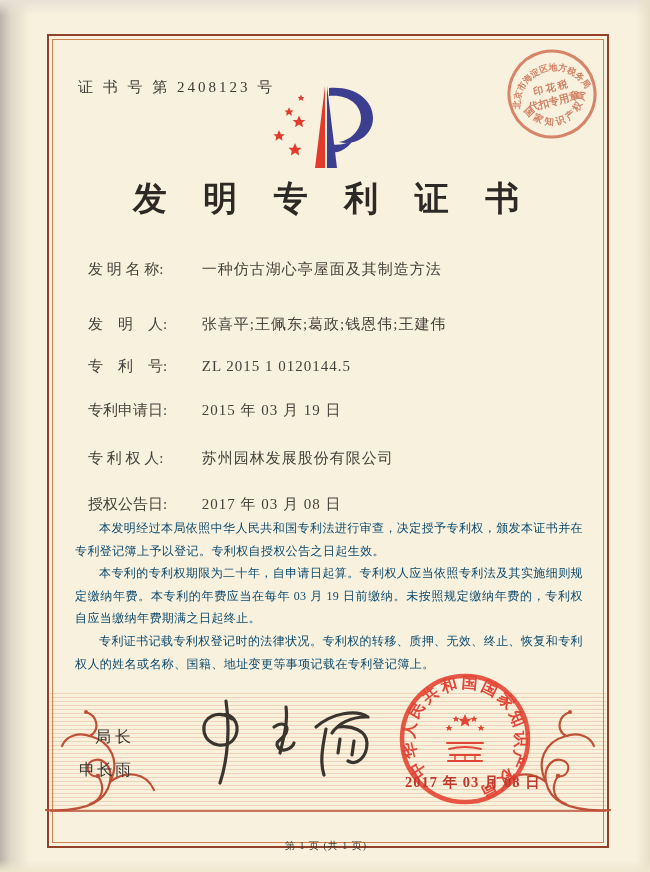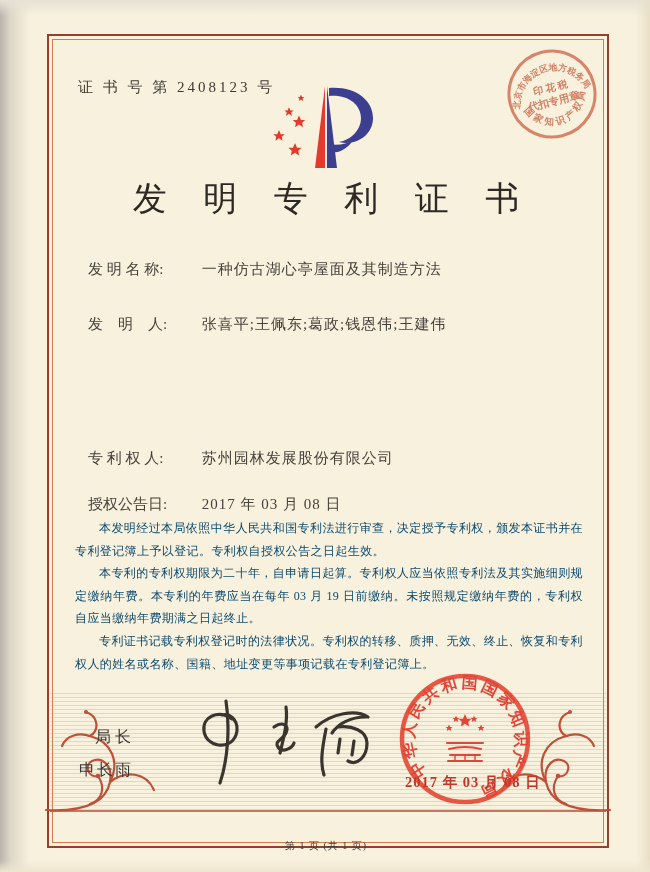--- a/index.html
+++ b/index.html
@@ -15,21 +15,21 @@
   .edge-bottom{position:absolute;left:0;bottom:0;width:100%;height:12px;
     background:linear-gradient(0deg,#efe6cf,rgba(248,241,222,0));}
   
   .frame{position:absolute;left:47px;top:34px;width:558px;height:810px;
     border:2px solid #93412b;}
   .frame-inner{position:absolute;left:3px;top:3px;right:3px;bottom:3px;
     border:1px solid #d0804e;}
   .cert-no{position:absolute;left:78px;top:78px;font-size:15px;letter-spacing:3px;color:#3e3b34;}
   .logo{position:absolute;left:50%;top:84px;transform:translateX(-50%);}
   .title{position:absolute;left:47px;top:176px;width:558px;text-align:center;
-    font-size:34px;font-weight:400;letter-spacing:14px;text-indent:14px;color:#2d2a26;}
+    font-size:34px;font-weight:700;letter-spacing:14px;text-indent:14px;color:#2d2a26;}
   .field-row{position:absolute;left:88px;font-size:15px;color:#45423b;white-space:nowrap;}
   .field-label{display:inline-block;min-width:104px;white-space:pre;margin-top:8px;}
   .field-value{margin-left:6px;letter-spacing:1px;}
   .row-0{top:252px}.row-1{top:307px}.row-2{top:349px}.row-3{top:393px}.row-4{top:441px}.row-5{top:487px}
   .paras{position:absolute;left:75px;top:517px;width:508px;color:#0c4a6e;
     font-size:12px;line-height:22.6px;text-align:justify;letter-spacing:.4px;}
   .paras p{margin:0;text-indent:2em;}
   
   .panel{position:absolute;left:50px;top:691px;width:556px;height:119px;
     background:repeating-linear-gradient(0deg,rgba(223,146,90,.32) 0 1px,rgba(250,240,220,0) 1px 4px);
@@ -83,20 +83,28 @@
   <div class="title">发 明 专 利 证 书</div>
 
   <div class="field-row row-0">
     <span class="field-label">发 明 名 称:</span>
     <span class="field-value">一种仿古湖心亭屋面及其制造方法</span>
   </div>
   <div class="field-row row-1">
     <span class="field-label">发　明　人:</span>
     <span class="field-value">张喜平;王佩东;葛政;钱恩伟;王建伟</span>
   </div>
+  <div class="field-row row-2">
+    <span class="field-label">专　利　号:</span>
+    <span class="field-value">ZL 2015 1 0120144.5</span>
+  </div>
+  <div class="field-row row-3">
+    <span class="field-label">专利申请日:</span>
+    <span class="field-value">2015 年 03 月 19 日</span>
+  </div>
   <div class="field-row row-4">
     <span class="field-label">专 利 权 人:</span>
     <span class="field-value">苏州园林发展股份有限公司</span>
   </div>
   <div class="field-row row-5">
     <span class="field-label">授权公告日:</span>
     <span class="field-value">2017 年 03 月 08 日</span>
   </div>
 
   <div class="paras">

